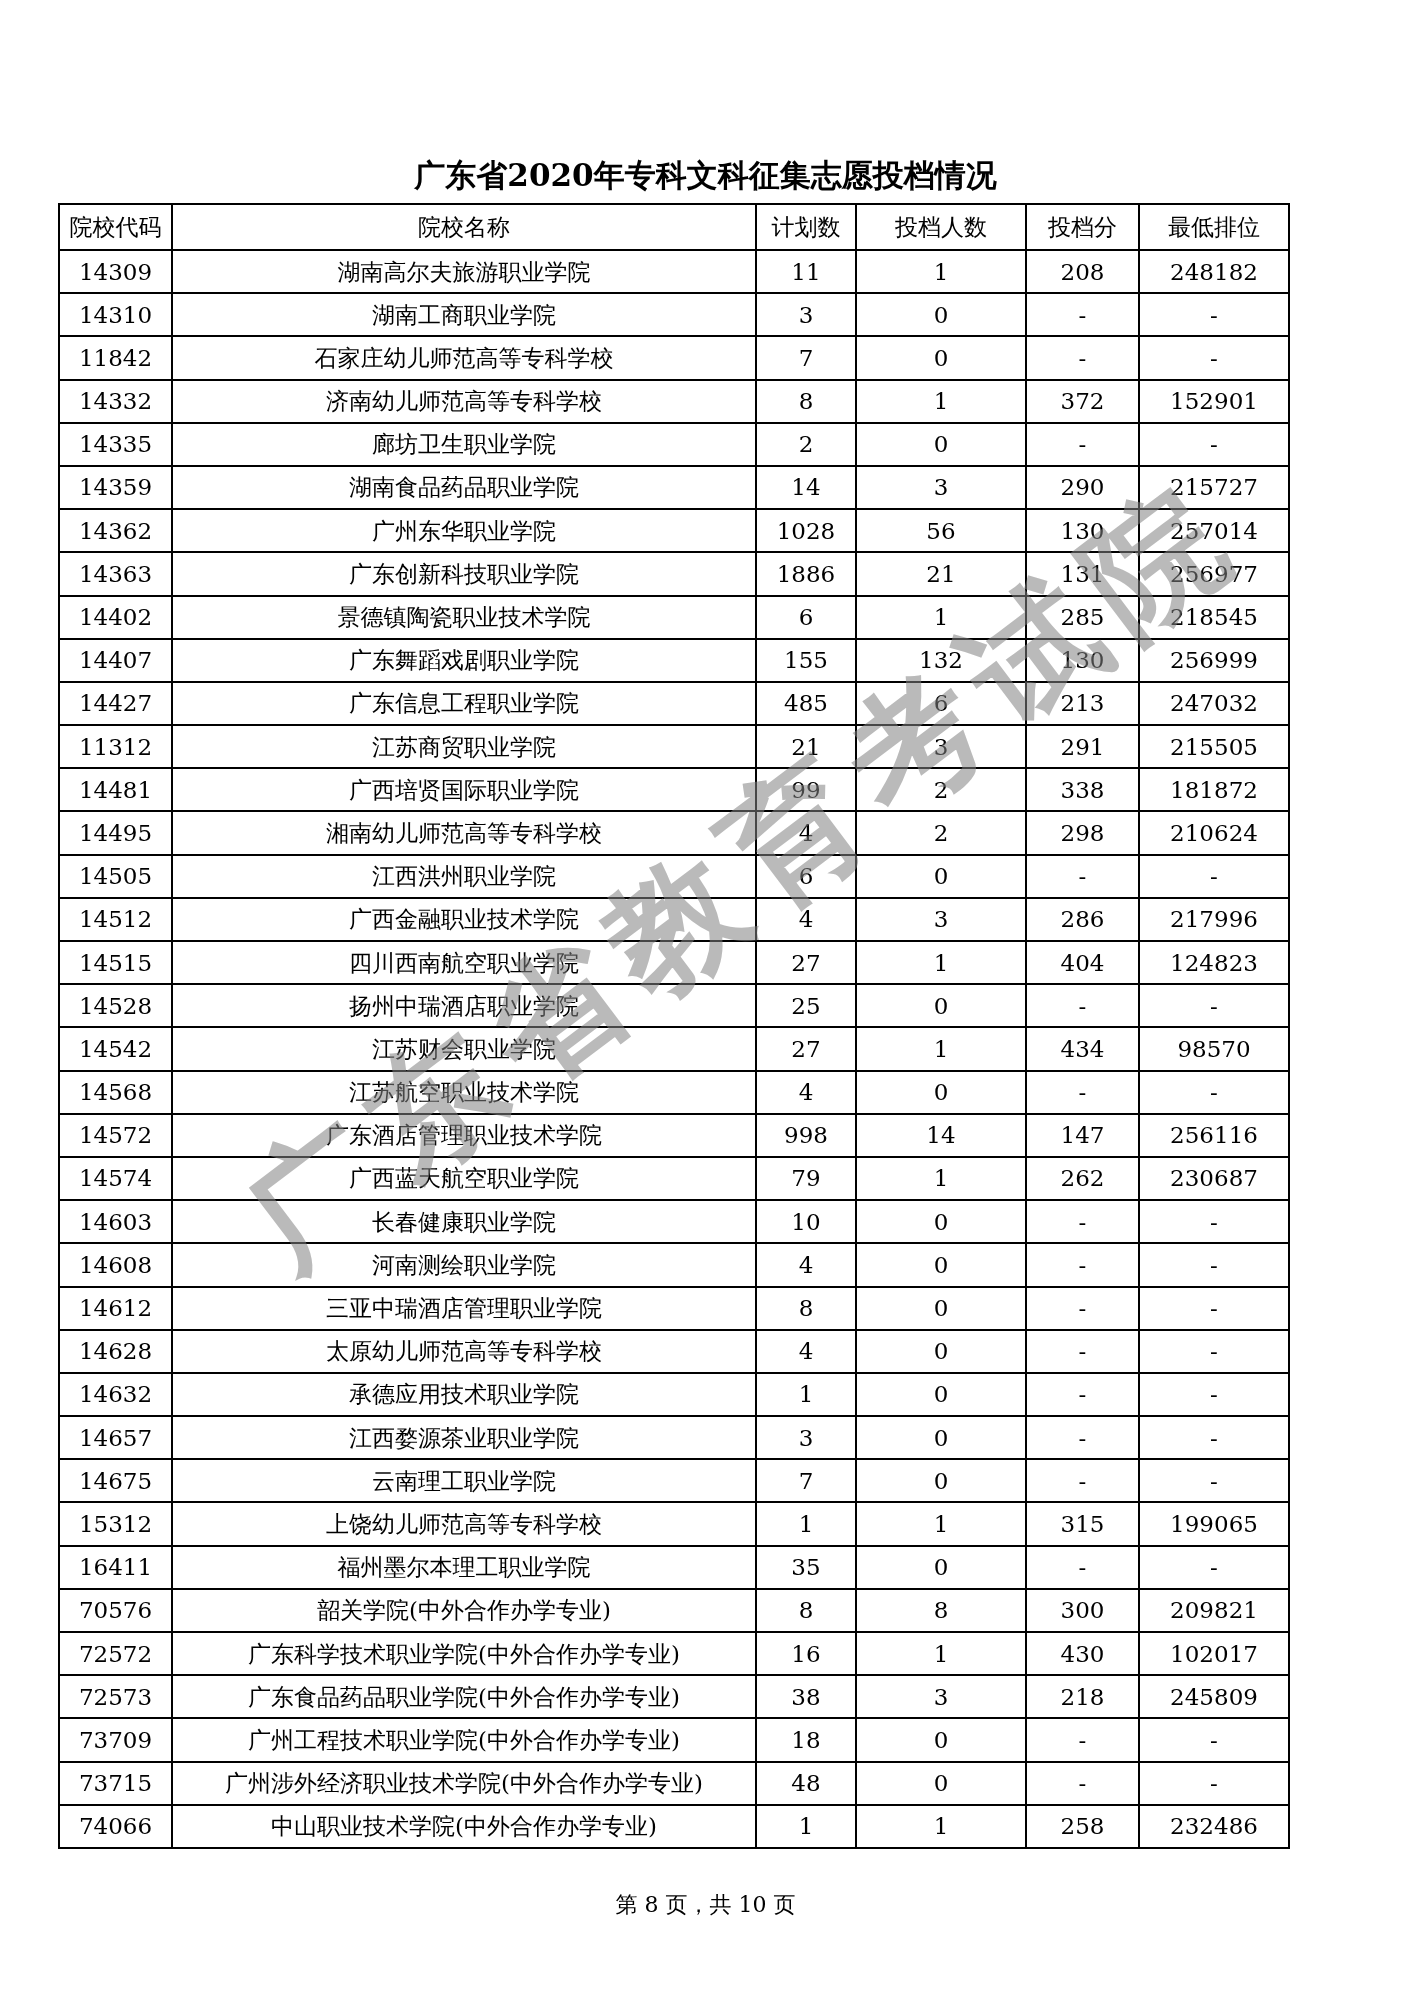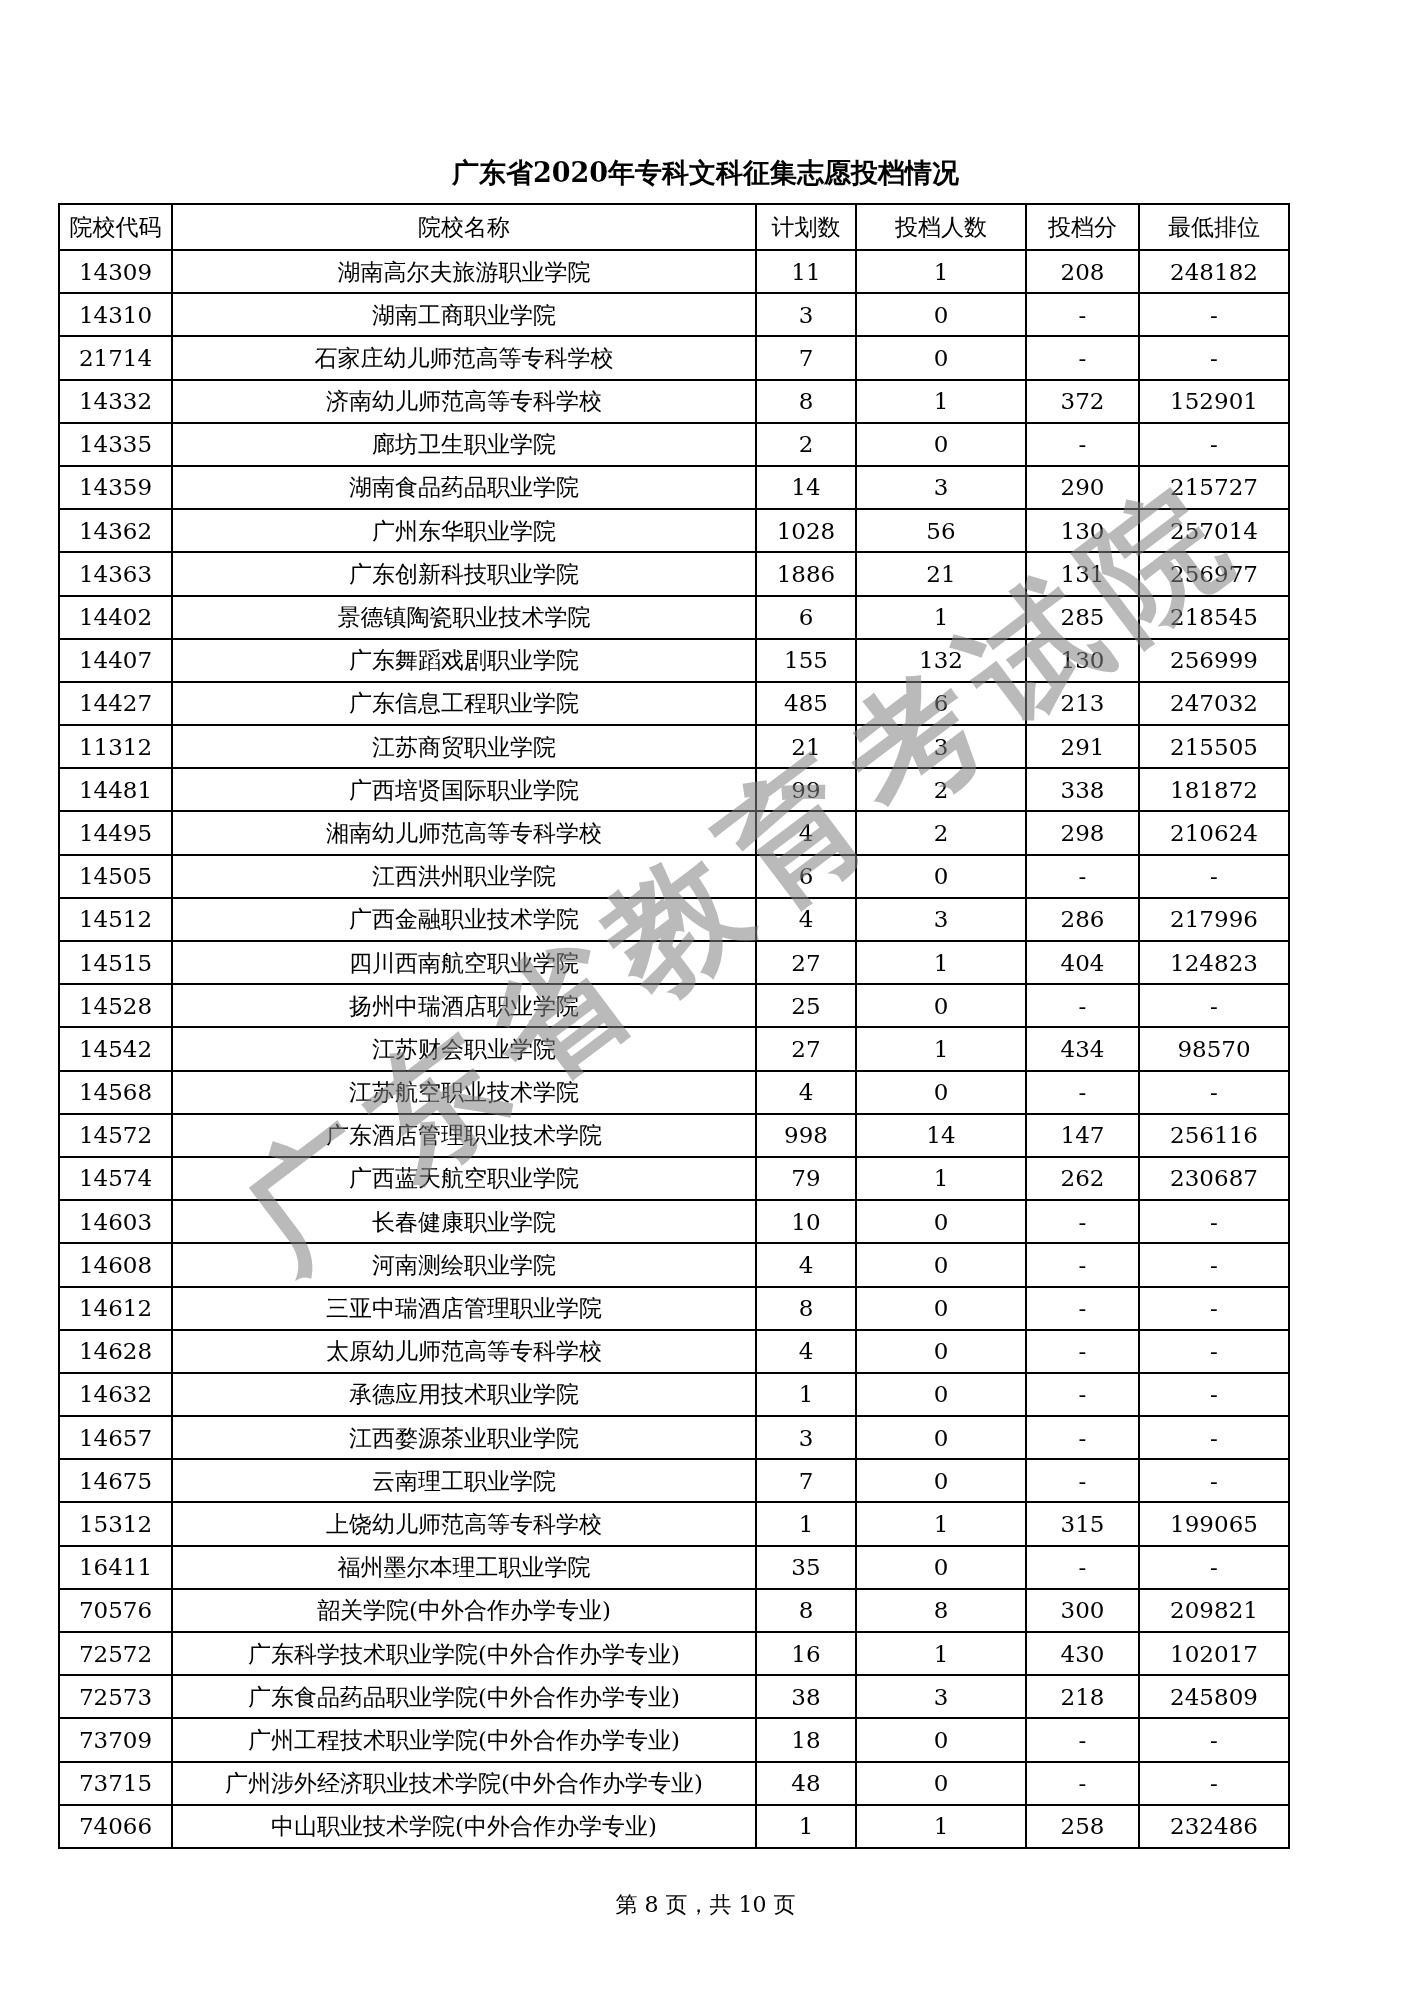--- a/index.html
+++ b/index.html
@@ -49,21 +49,21 @@
     transform-origin: left top;
   }
 
   
   .doc-title {
     position: absolute;
     left: 0;
     top: 155px;
     width: 1411px;
     text-align: center;
-    font-size: 27px;
+    font-size: 31px;
     font-weight: bold;
     font-family: "DejaVu Serif", "Liberation Serif", serif;
     letter-spacing: 0px;
     z-index: 2;
   }
 
   
   .table-wrap {
     position: absolute;
     left: 34px;
@@ -166,21 +166,21 @@
           </tr>
           <tr>
             <td class="num-cell">14310</td>
             <td class="name-cell">湖南工商职业学院</td>
             <td class="num-cell">3</td>
             <td class="num-cell">0</td>
             <td class="num-cell">-</td>
             <td class="num-cell">-</td>
           </tr>
           <tr>
-            <td class="num-cell">21714</td>
+            <td class="num-cell">11842</td>
             <td class="name-cell">石家庄幼儿师范高等专科学校</td>
             <td class="num-cell">7</td>
             <td class="num-cell">0</td>
             <td class="num-cell">-</td>
             <td class="num-cell">-</td>
           </tr>
           <tr>
             <td class="num-cell">14332</td>
             <td class="name-cell">济南幼儿师范高等专科学校</td>
             <td class="num-cell">8</td>

